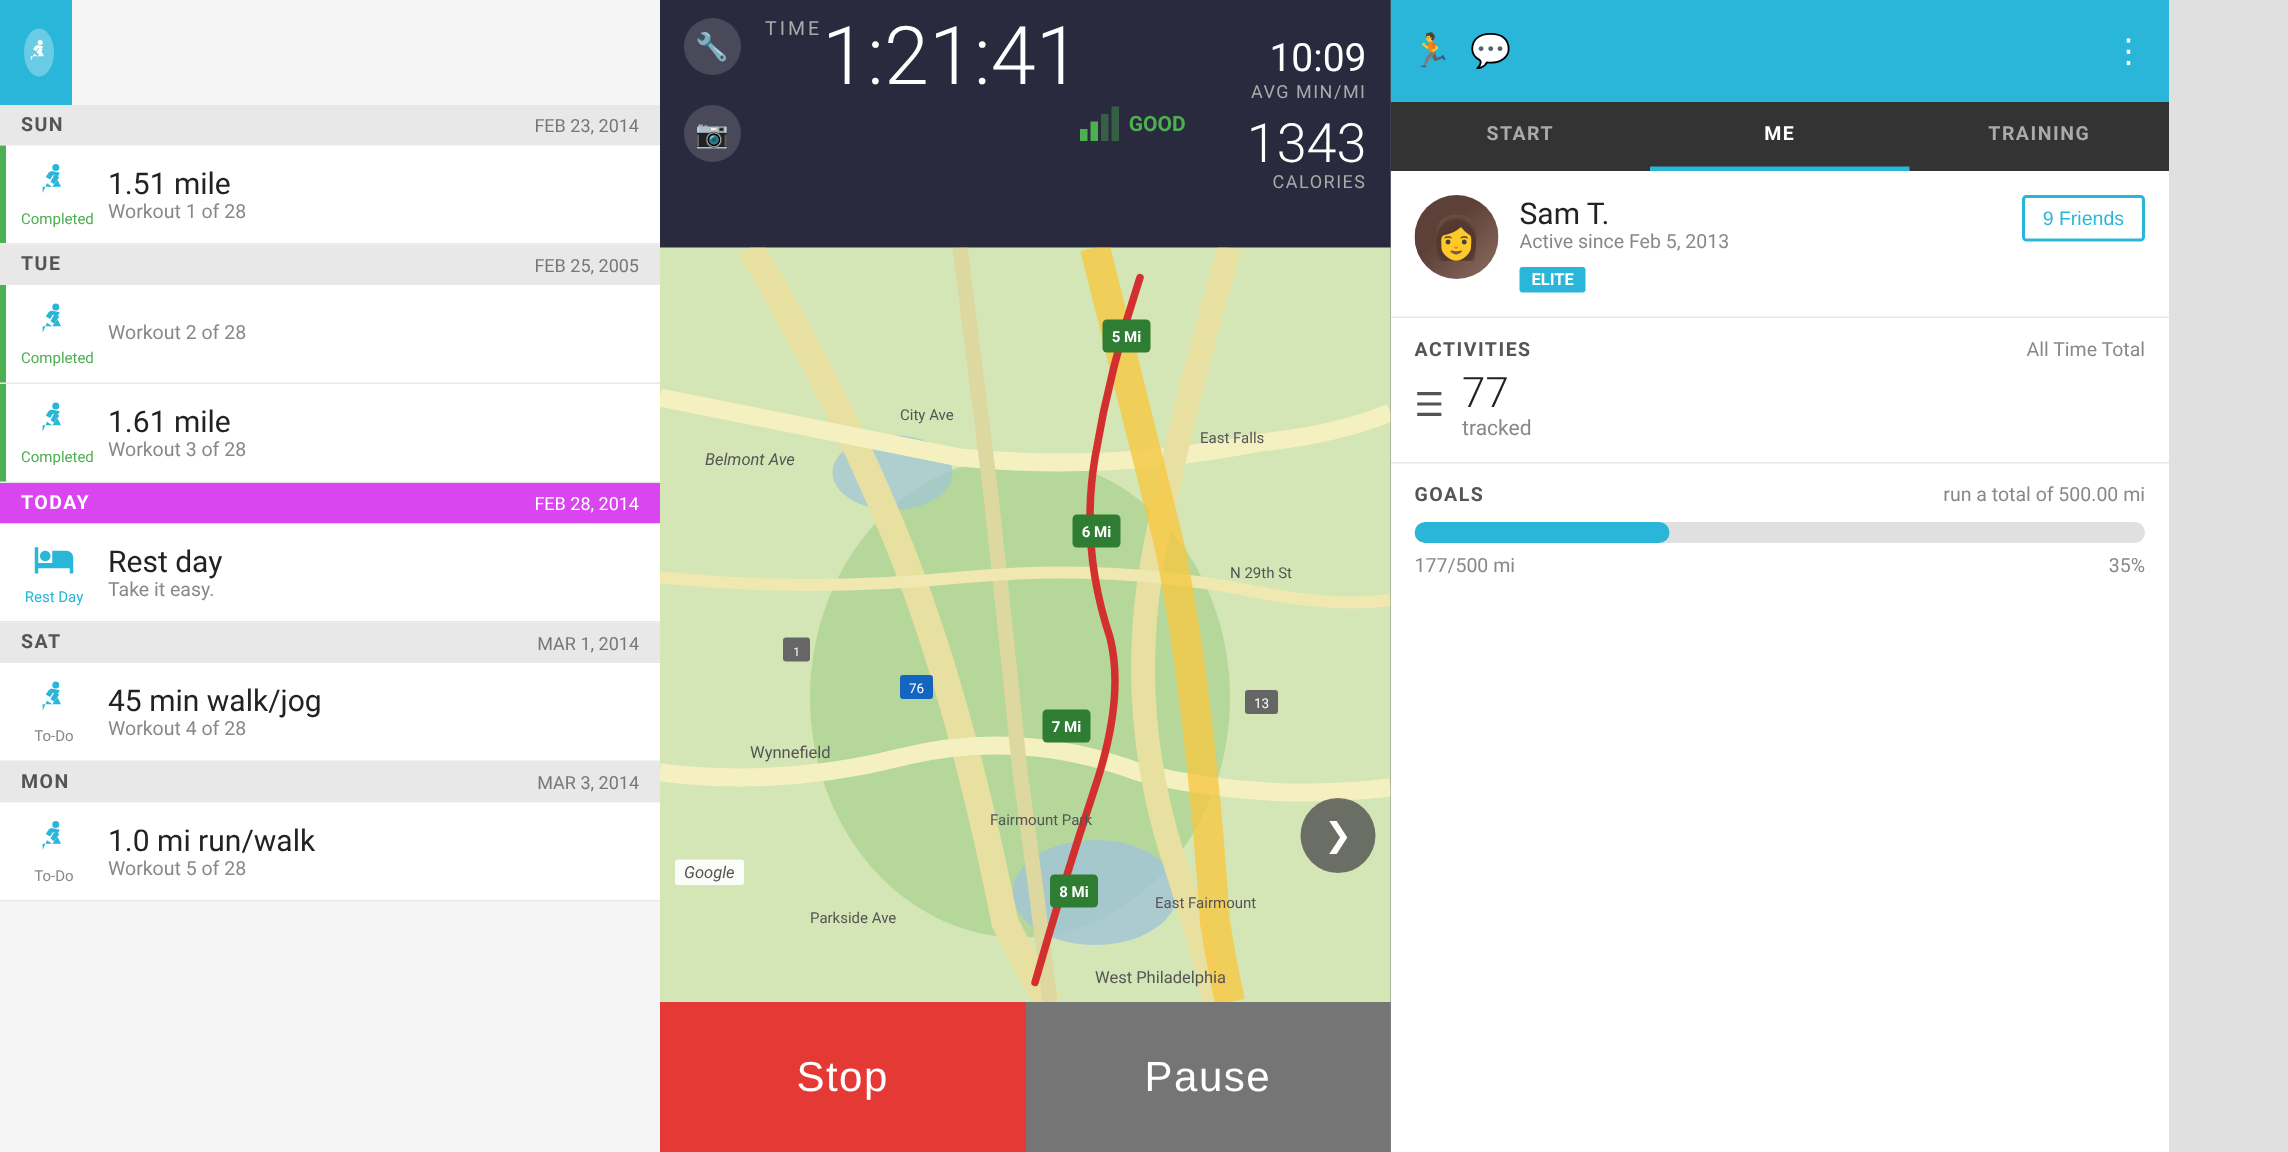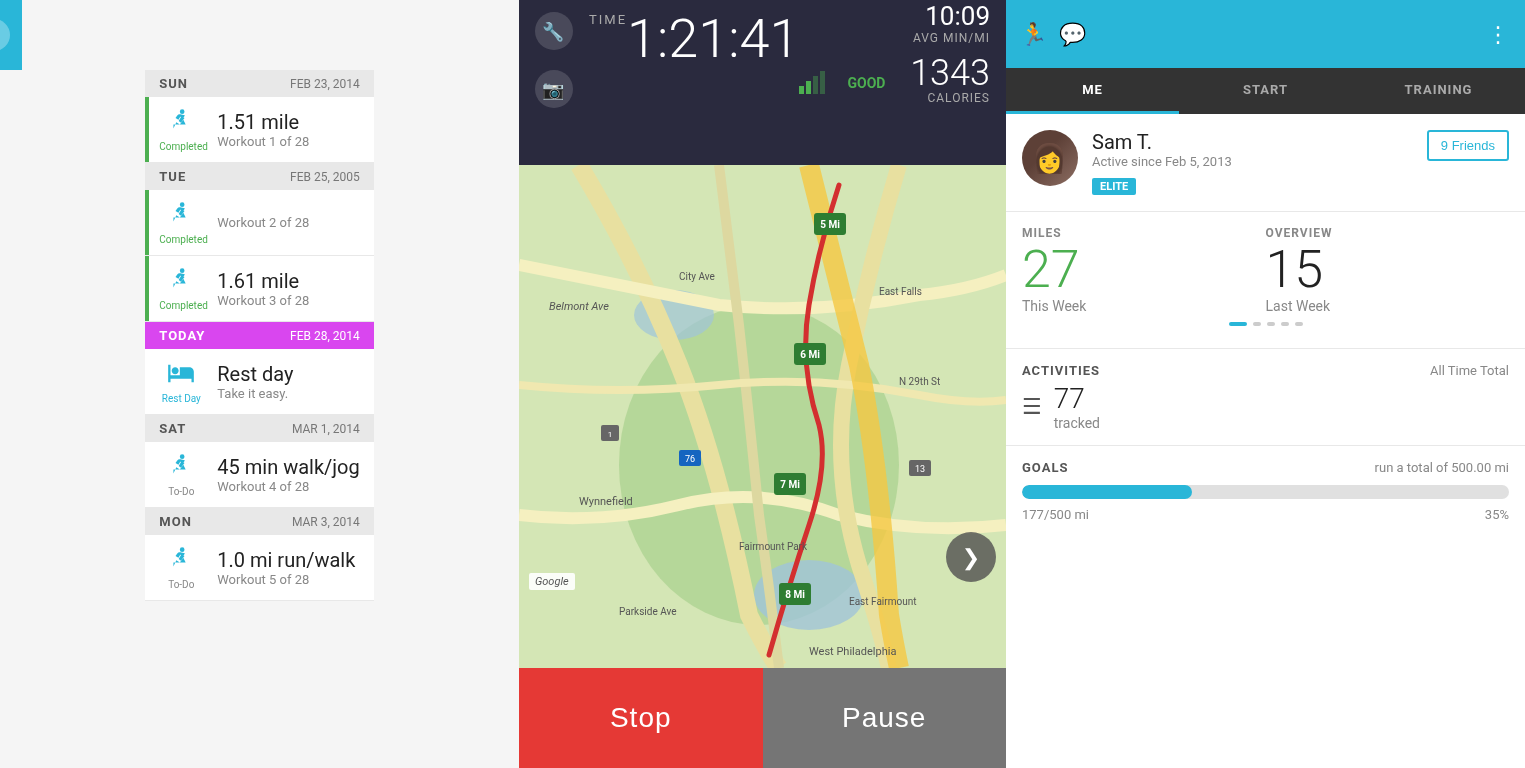--- a/index.html
+++ b/index.html
@@ -7,27 +7,26 @@
       font-family: 'Roboto', Arial, sans-serif;
       background: #e0e0e0;
       display: flex;
       width: 1525px;
       height: 768px;
       overflow: hidden;
     }
 
     
     .panel-left {
-      width: 519px;
+      width: 440px;
       height: 768px;
       background: #f5f5f5;
       display: flex;
       flex-direction: column;
       flex-shrink: 0;
-      align-items: center;
     }
     .panel-left .header {
       background: #29b6d8;
       height: 70px;
       display: flex;
       align-items: center;
       padding: 0 16px;
       gap: 12px;
     }
     .runner-icon-white {
@@ -167,40 +166,40 @@
       color: white;
       font-size: 54px;
       font-weight: 300;
       text-align: center;
       line-height: 1;
       margin-bottom: 4px;
     }
     .signal-row {
       display: flex;
       align-items: center;
-      gap: 22px;
+      gap: 6px;
       justify-content: center;
     }
     .signal-bars {
       display: flex; gap: 2px; align-items: flex-end;
     }
     .signal-bar { width: 5px; background: #4caf50; }
     .signal-bar:nth-child(1) { height: 8px; }
     .signal-bar:nth-child(2) { height: 13px; }
     .signal-bar:nth-child(3) { height: 18px; opacity: 0.4; }
     .signal-bar:nth-child(4) { height: 23px; opacity: 0.4; }
     .signal-text {
       color: #4caf50;
       font-size: 14px;
       font-weight: bold;
     }
     .right-stats {
       position: absolute;
       right: 16px;
-      top: 1px;
+      top: 24px;
       text-align: right;
     }
     .avg-label {
       color: #aaa;
       font-size: 12px;
       letter-spacing: 1px;
     }
     .avg-value {
       color: white;
       font-size: 26px;
@@ -699,56 +698,35 @@
 
 <div class="panel-right">
   <div class="right-header">
     <div class="right-header-icons">
       <span class="header-icon">🏃</span>
       <span class="header-icon">💬</span>
     </div>
     <span class="dots-icon">⋮</span>
   </div>
   <div class="nav-tabs" id="nav-tabs">
+      <div class="nav-tab">START</div>
       <div class="nav-tab active">ME</div>
-      <div class="nav-tab">START</div>
       <div class="nav-tab">TRAINING</div>
     </div>
   <div class="right-content">
     <div class="user-section">
       <div class="avatar">
         <div class="avatar-img">👩</div>
       </div>
       <div class="user-info">
         <div class="user-name">Sam T.</div>
         <div class="user-since">Active since Feb 5, 2013</div>
         <span class="elite-badge">ELITE</span>
       </div>
       <button class="friends-btn">9 Friends</button>
-    </div>
-    <div class="stats-section">
-      <div class="stats-row">
-        <div class="stat-block">
-          <div class="stat-label-sm">MILES</div>
-          <div class="stat-big green">27</div>
-          <div class="stat-sub">This Week</div>
-        </div>
-        <div class="stat-block">
-          <div class="stat-label-sm">OVERVIEW</div>
-          <div class="stat-big dark">15</div>
-          <div class="stat-sub">Last Week</div>
-        </div>
-      </div>
-      <div class="pagination-dots">
-        <div class="dot active"></div>
-        <div class="dot"></div>
-        <div class="dot"></div>
-        <div class="dot"></div>
-        <div class="dot"></div>
-      </div>
     </div>
     <div class="activities-section">
       <div class="section-header">
         <span class="section-title">ACTIVITIES</span>
         <span class="section-value">All Time Total</span>
       </div>
       <div class="activities-row">
         <span class="list-icon">☰</span>
         <div>
           <div class="activity-count">77</div>

